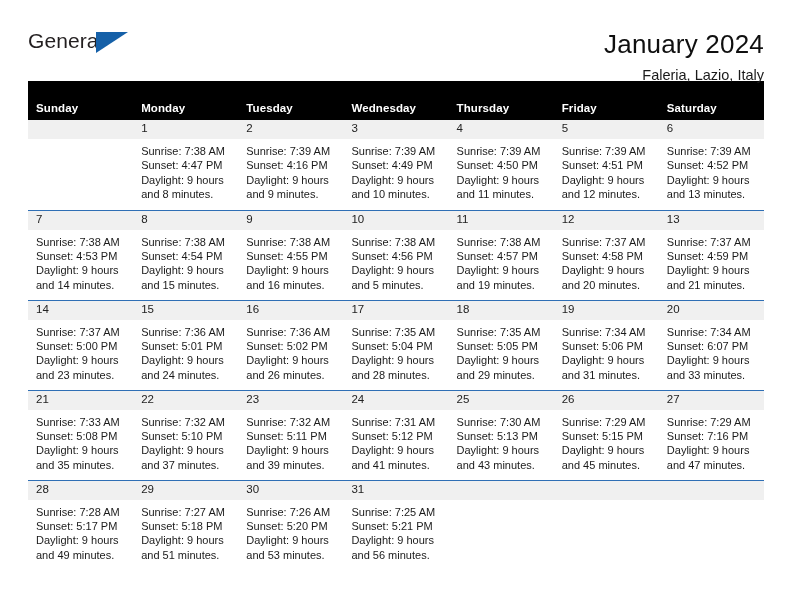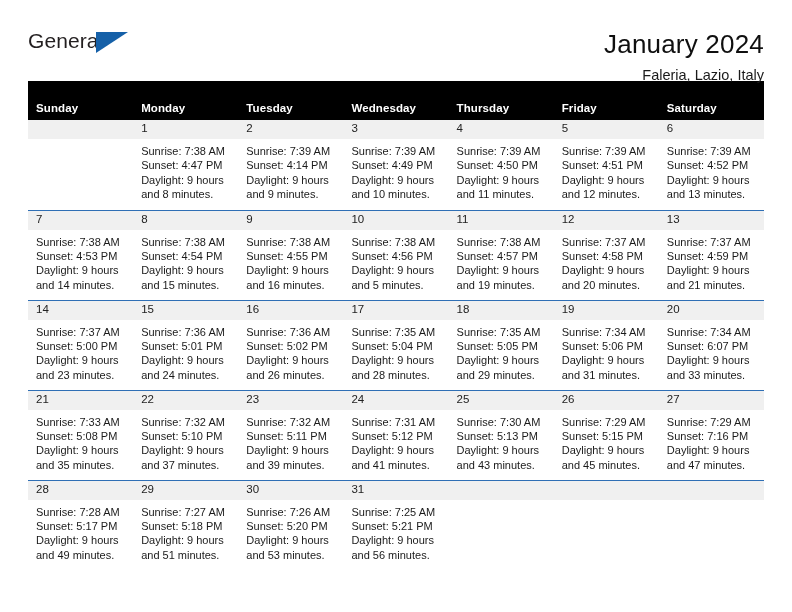--- a/index.html
+++ b/index.html
@@ -172,21 +172,21 @@
               <div>Sunrise: 7:38 AM</div>
               <div>Sunset: 4:47 PM</div>
               <div>Daylight: 9 hours</div>
               <div>and 8 minutes.</div>
             </div>
           </td>
           <td>
             <div class="daynum-band">2</div>
             <div class="cell-body">
               <div>Sunrise: 7:39 AM</div>
-              <div>Sunset: 4:14 PM</div>
+              <div>Sunset: 4:16 PM</div>
               <div>Daylight: 9 hours</div>
               <div>and 9 minutes.</div>
             </div>
           </td>
           <td>
             <div class="daynum-band">3</div>
             <div class="cell-body">
               <div>Sunrise: 7:39 AM</div>
               <div>Sunset: 4:49 PM</div>
               <div>Daylight: 9 hours</div>

